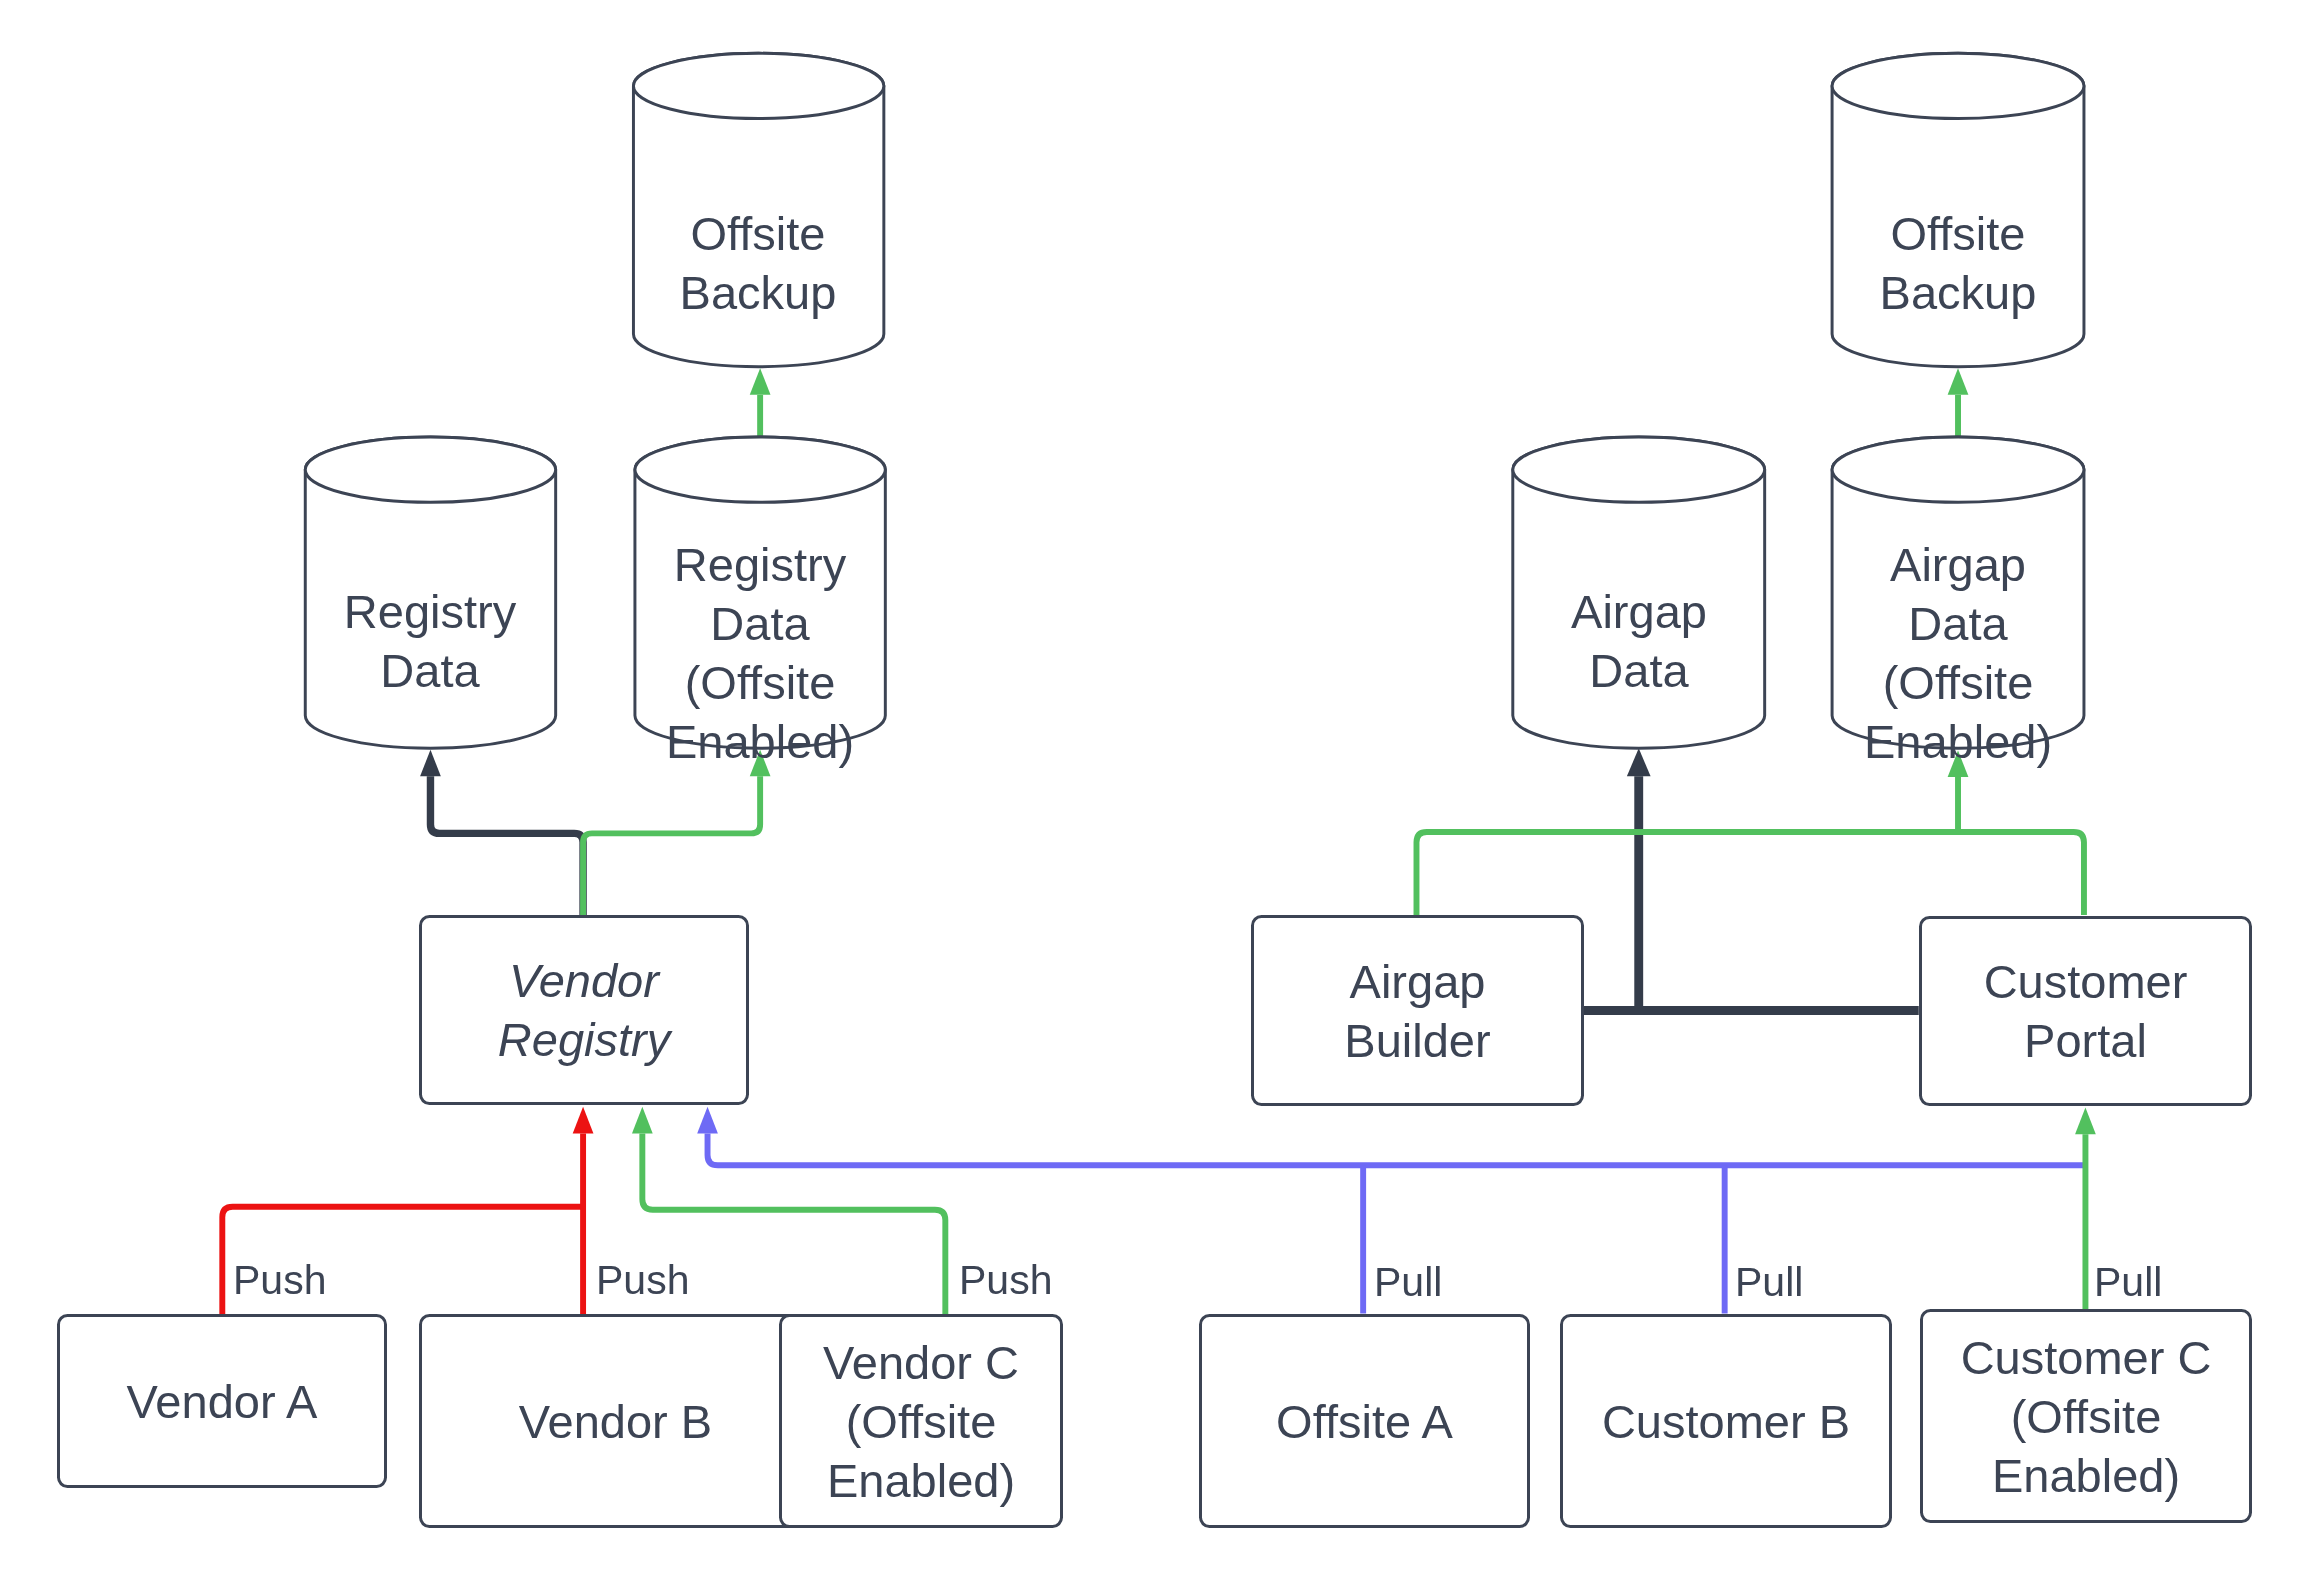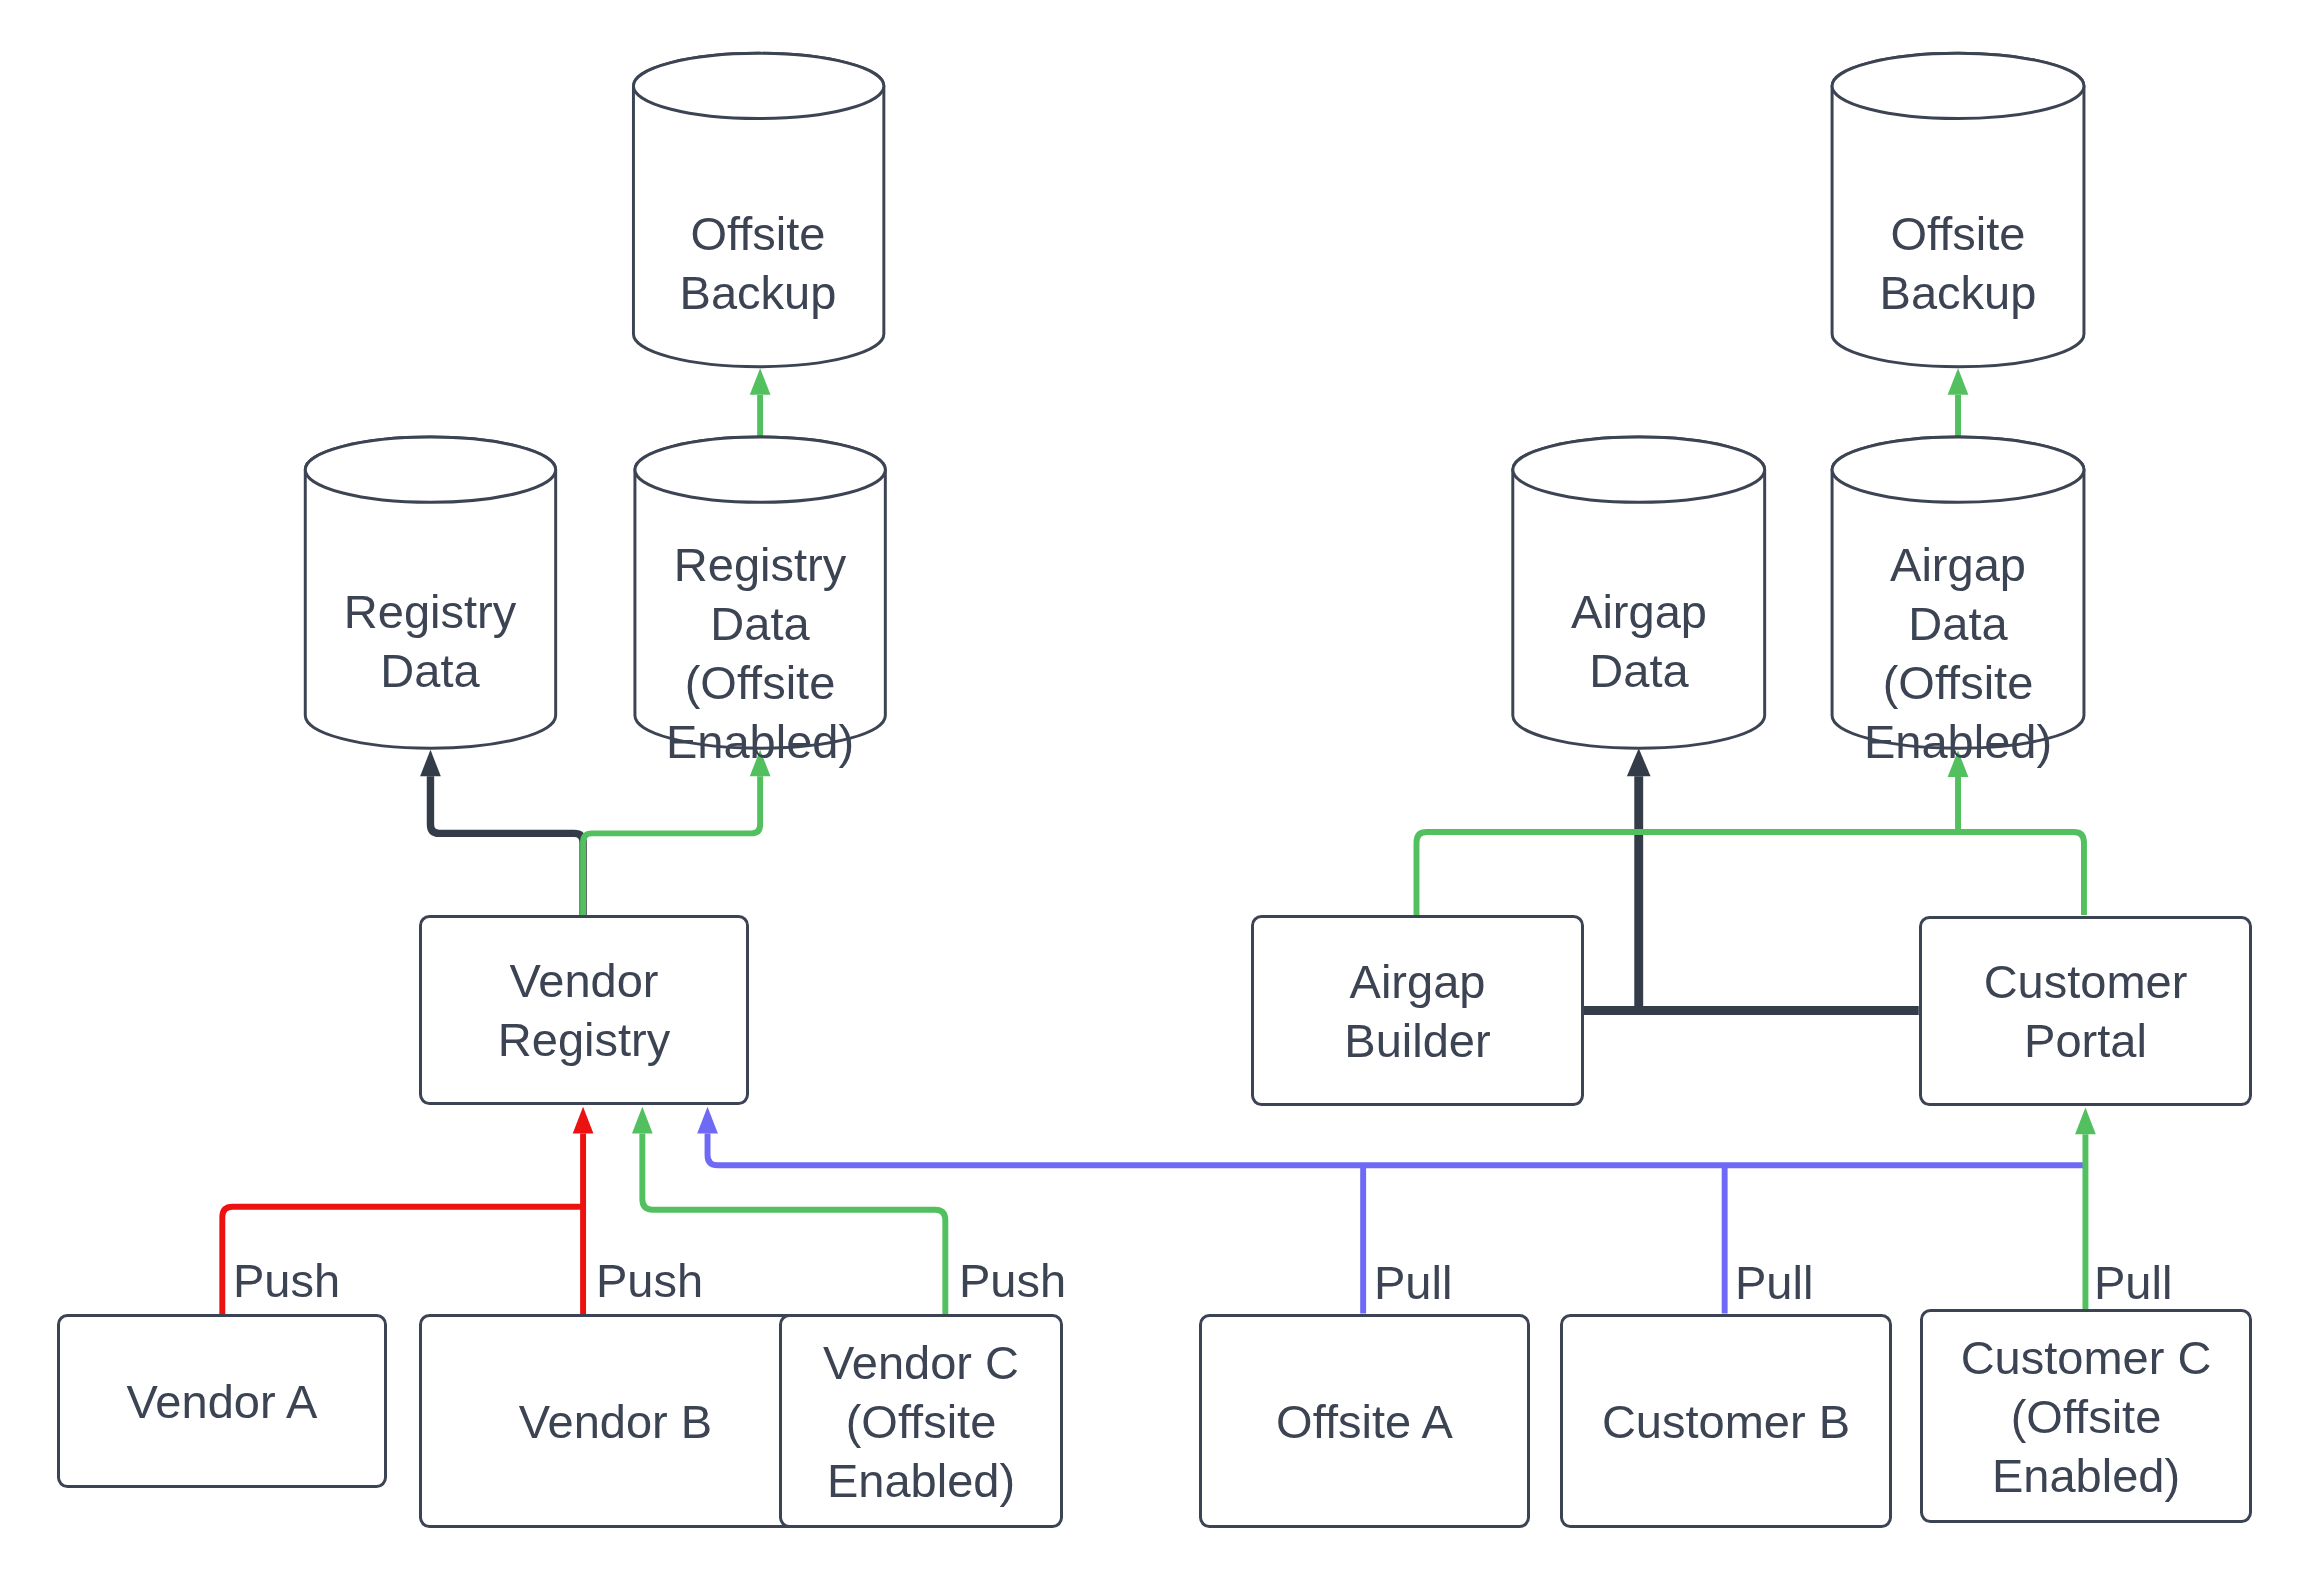--- a/index.html
+++ b/index.html
@@ -56,21 +56,21 @@
     text-align: center;
     font-size: 47px;
     line-height: 59px;
     white-space: pre-line;
     z-index: 3;
     color: var(--text, #3c4454);
     margin-top: 20px;
   }
   .edge-label {
     position: absolute;
-    font-size: 47px;
+    font-size: 41px;
     line-height: 59px;
     white-space: nowrap;
     z-index: 3;
     color: var(--text, #3c4454);
   }
 </style>
 </head>
 <body>
 
 <div class="canvas">
@@ -151,21 +151,21 @@
 Enabled)</div>
   <div class="cyl-label" style="left:1513px; top:562px; width:252px;">Airgap
 Data</div>
   <div class="cyl-label" style="left:1832px; top:515px; width:252px;">Airgap
 Data
 (Offsite
 Enabled)</div>
   <div class="cyl-label" style="left:1832px; top:184px; width:252px;">Offsite
 Backup</div>
 
-  <div class="node-box" style="left:419px; top:915px; width:330px; height:190px;">Vendor
+  <div class="node-box" style="left:419px; top:915px; width:330px; height:190px;font-style:italic;">Vendor
 Registry</div>
   <div class="node-box" style="left:1251px; top:915px; width:333px; height:191px;">Airgap
 Builder</div>
   <div class="node-box" style="left:1919px; top:916px; width:333px; height:190px;">Customer
 Portal</div>
 
   <div class="node-box" style="left:57px; top:1314px; width:330px; height:174px;">Vendor A</div>
   <div class="node-box" style="left:419px; top:1314px; width:393px; height:214px;">Vendor B</div>
   <div class="node-box" style="left:779px; top:1314px; width:284px; height:214px;">Vendor C
 (Offsite

